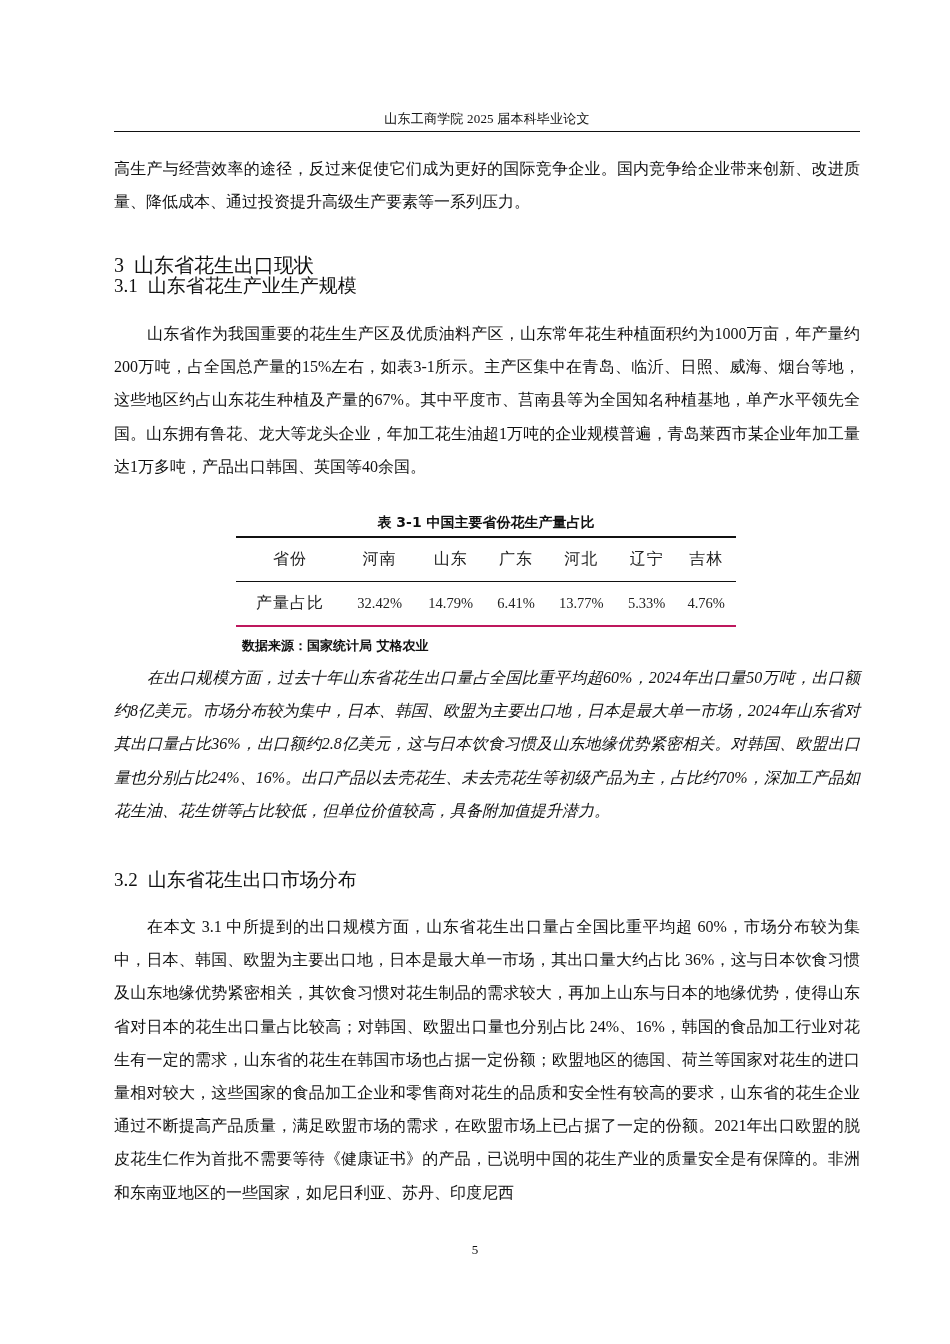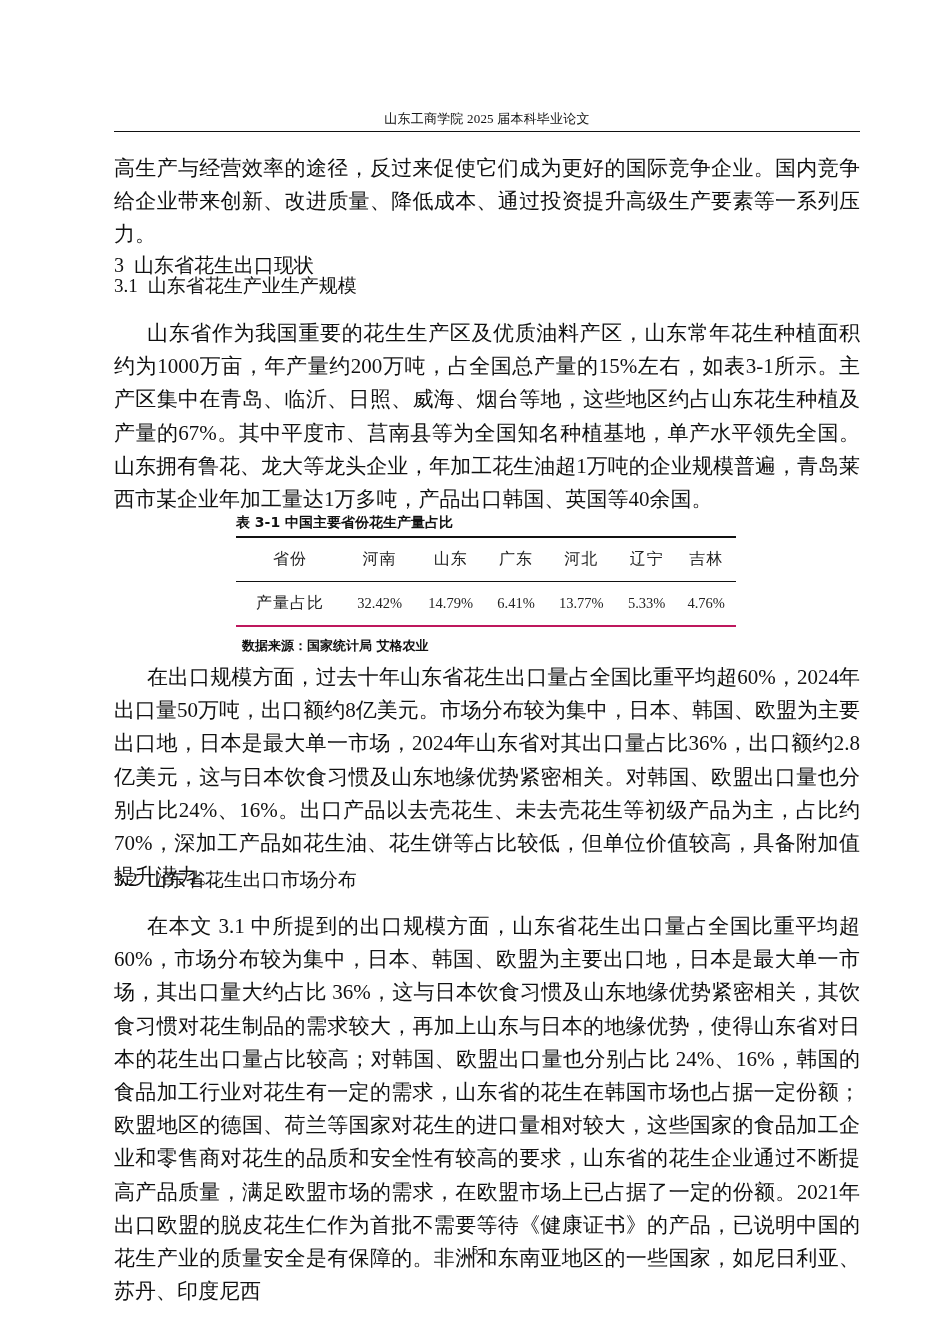--- a/index.html
+++ b/index.html
@@ -3,28 +3,28 @@
 <meta charset="utf-8">
 <style>
   html, body { margin:0; padding:0; background:#ffffff; }
   body { width:950px; height:1344px; position:relative; overflow:hidden;
          font-family:"Liberation Serif","DejaVu Serif",serif; color:#111; }
   .page { position:absolute; left:0; top:12px; width:776px; height:1344px; }
   .running-header { position:absolute; left:114px; top:98px; width:746px; text-align:center;
          font-size:13px; letter-spacing:0.2px; }
   .header-rule { position:absolute; left:114px; top:119px; width:746px; height:0;
          border-top:1.5px solid #111; }
-  .para { position:absolute; left:114px; width:746px; font-size:21px; line-height:33.2px;
+  .para { position:absolute; left:114px; width:746px; font-size:16px; line-height:33.2px;
           text-align:justify; text-align-last:left; }
   .para.indent { text-indent:33px; }
   .h1 { position:absolute; left:114px; font-size:20px; font-family:"DejaVu Sans","Liberation Sans",sans-serif; }
   .h2 { position:absolute; left:114px; font-size:19px; font-family:"DejaVu Sans","Liberation Sans",sans-serif; }
   .h2 .num { font-weight:normal; font-family:"Liberation Serif",serif; margin-right:10px; }
   .h1 .num { font-family:"Liberation Serif",serif; margin-right:10px; }
-  .table-caption { position:absolute; left:236px; top:502px; width:500px; 
+  .table-caption { position:absolute; left:236px; top:502px; width:500px; text-align:center;
          font-size:14px; font-weight:bold; font-family:"DejaVu Sans","Liberation Sans",sans-serif; }
   table.data { position:absolute; left:236px; top:524px; width:500px; border-collapse:collapse;
          font-size:14.5px; }
   table.data td { text-align:center; height:43px; padding:0; color:#222; }
   table.data tr.head td { border-top:2px solid #111; border-bottom:1px solid #111; }
   table.data tr.body td { border-bottom:2px solid #be185d; }
   table.data td.cn { font-family:"DejaVu Sans","Liberation Sans",sans-serif; font-size:16px; letter-spacing:1px; }
   .table-source { position:absolute; left:242px; top:625px; font-size:13px; font-weight:bold;
          font-family:"DejaVu Sans","Liberation Sans",sans-serif; }
   .page-number { position:absolute; left:0; width:950px; top:1230px; text-align:center; font-size:13px; }
@@ -69,21 +69,21 @@
       <td>6.41%</td>
       <td>13.77%</td>
       <td>5.33%</td>
       <td>4.76%</td>
     </tr>
   </tbody>
     </table>
 
   <div class="table-source">数据来源：国家统计局  艾格农业</div>
 
-  <div class="para indent" style="top:649px;">在出口规模方面，过去十年山东省花生出口量占全国比重平均超60%，2024年出口量50万吨，出口额约8亿美元。市场分布较为集中，日本、韩国、欧盟为主要出口地，日本是最大单一市场，2024年山东省对其出口量占比36%，出口额约2.8亿美元，这与日本饮食习惯及山东地缘优势紧密相关。对韩国、欧盟出口量也分别占比24%、16%。出口产品以去壳花生、未去壳花生等初级产品为主，占比约70%，深加工产品如花生油、花生饼等占比较低，但单位价值较高，具备附加值提升潜力。</div>
+  <div class="para indent" style="top:649px;font-style:italic;">在出口规模方面，过去十年山东省花生出口量占全国比重平均超60%，2024年出口量50万吨，出口额约8亿美元。市场分布较为集中，日本、韩国、欧盟为主要出口地，日本是最大单一市场，2024年山东省对其出口量占比36%，出口额约2.8亿美元，这与日本饮食习惯及山东地缘优势紧密相关。对韩国、欧盟出口量也分别占比24%、16%。出口产品以去壳花生、未去壳花生等初级产品为主，占比约70%，深加工产品如花生油、花生饼等占比较低，但单位价值较高，具备附加值提升潜力。</div>
 
   <div class="h2" style="top:855px;">
     <span class="num">3.2</span><span>山东省花生出口市场分布</span>
   </div>
 
   <div class="para indent" style="top:898px;">在本文 3.1 中所提到的出口规模方面，山东省花生出口量占全国比重平均超 60%，市场分布较为集中，日本、韩国、欧盟为主要出口地，日本是最大单一市场，其出口量大约占比 36%，这与日本饮食习惯及山东地缘优势紧密相关，其饮食习惯对花生制品的需求较大，再加上山东与日本的地缘优势，使得山东省对日本的花生出口量占比较高；对韩国、欧盟出口量也分别占比 24%、16%，韩国的食品加工行业对花生有一定的需求，山东省的花生在韩国市场也占据一定份额；欧盟地区的德国、荷兰等国家对花生的进口量相对较大，这些国家的食品加工企业和零售商对花生的品质和安全性有较高的要求，山东省的花生企业通过不断提高产品质量，满足欧盟市场的需求，在欧盟市场上已占据了一定的份额。2021年出口欧盟的脱皮花生仁作为首批不需要等待《健康证书》的产品，已说明中国的花生产业的质量安全是有保障的。非洲和东南亚地区的一些国家，如尼日利亚、苏丹、印度尼西</div>
 
   <div class="page-number">5</div>
 
 </div>

